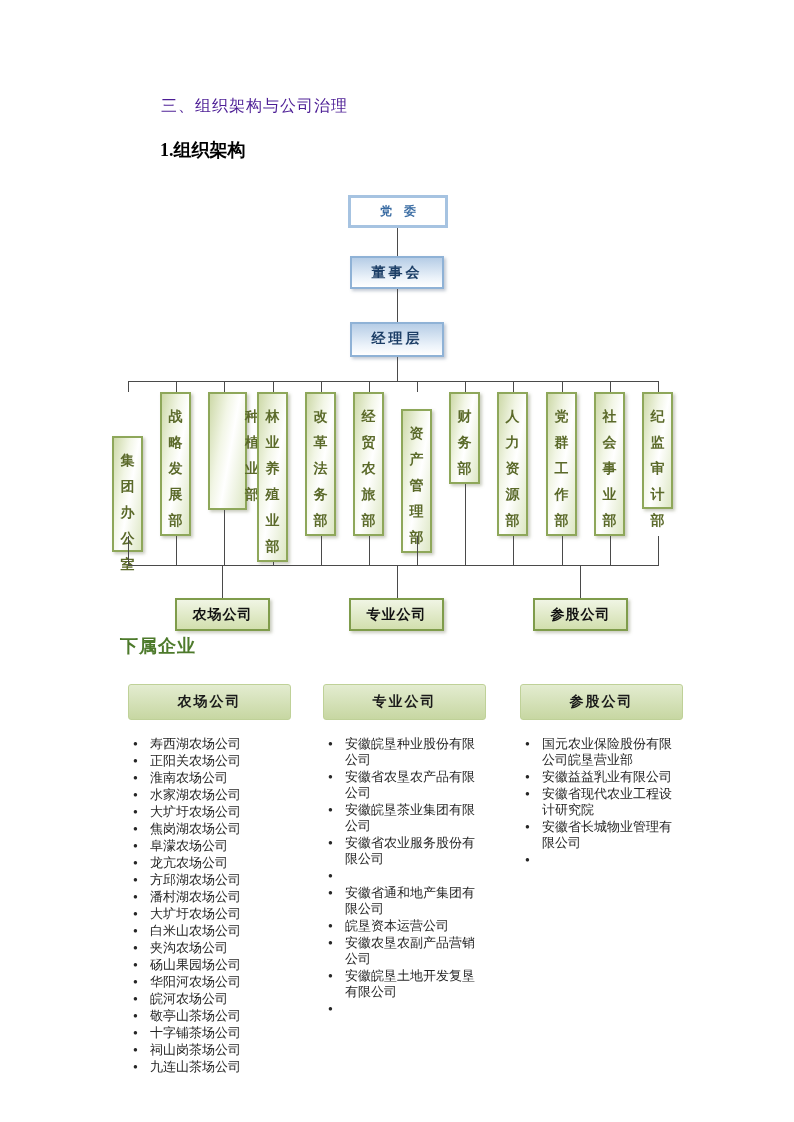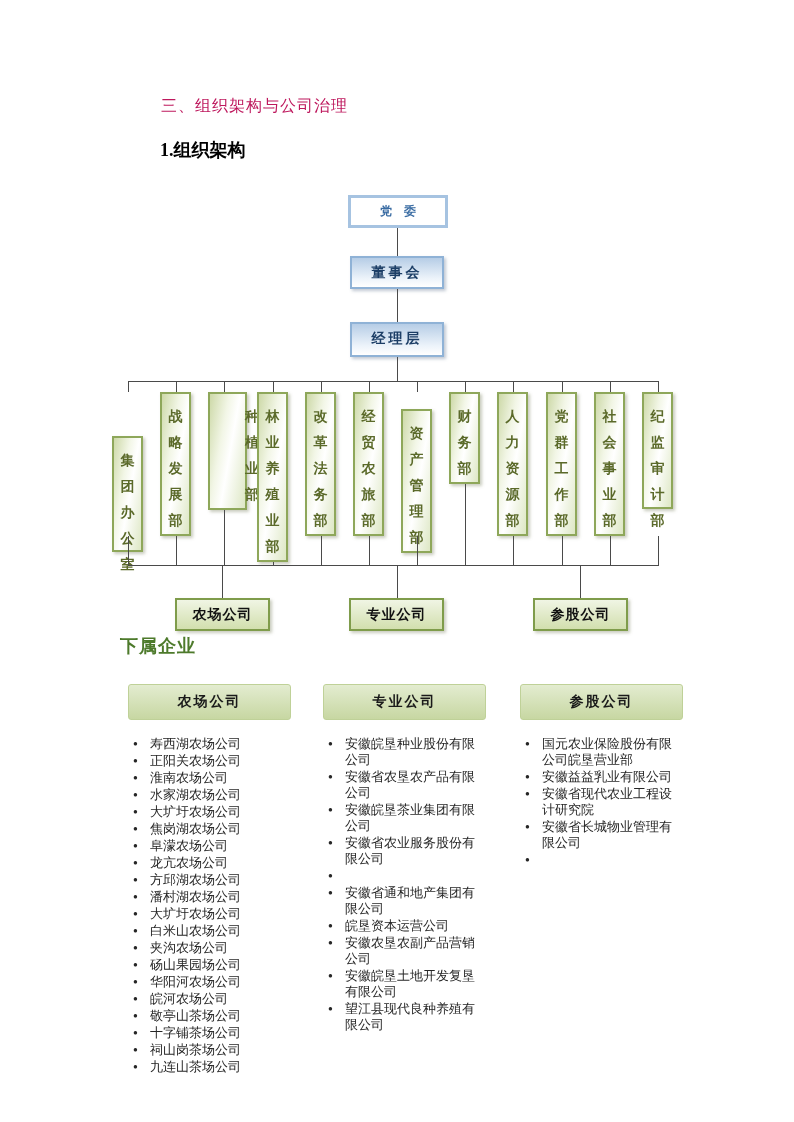--- a/index.html
+++ b/index.html
@@ -1,20 +1,20 @@
 <!DOCTYPE html>
 <html><head>
 <meta charset="utf-8">
 <title>组织架构与公司治理</title>
 <style>
   html,body{margin:0;padding:0;background:#ffffff;}
   body{font-family:"Liberation Serif","DejaVu Serif",serif;}
   .page{position:relative;width:794px;height:1122px;background:#ffffff;margin:0 auto;overflow:hidden;}
 
-  .section-title{position:absolute;left:161px;top:96px;font-size:16px;color:#be185d;font-weight:400;letter-spacing:1px;margin:0;}
+  .section-title{position:absolute;left:161px;top:96px;font-size:16px;color:#4c1d95;font-weight:400;letter-spacing:1px;margin:0;}
   .subsection-title{position:absolute;left:160px;top:138px;font-size:18px;color:#000;font-weight:bold;margin:0;}
   .subs-title{position:absolute;left:120px;top:634px;font-size:18px;font-weight:bold;color:#4d7a2b;letter-spacing:1px;margin:0;}
 
   
   .cl{position:absolute;background:#4a4a4a;}
   .v{width:1px;}
   .h{height:1px;}
 
   
   .bnode{position:absolute;box-sizing:border-box;text-align:center;font-weight:bold;}
@@ -236,21 +236,20 @@
       <div class="sub-item">
         <span class="bullet">●</span>
         <span class="item-text">安徽农垦农副产品营销公司</span>
       </div>
       <div class="sub-item">
         <span class="bullet">●</span>
         <span class="item-text">安徽皖垦土地开发复垦有限公司</span>
       </div>
       <div class="sub-item">
         <span class="bullet">●</span>
-        <span class="item-text">望江县现代良种养殖有限公司</span>
       </div>
     </div>
 
   <div class="sub-list" style="left:520px;">
 
   <div class="sub-item">
         <span class="bullet">●</span>
         <span class="item-text">国元农业保险股份有限公司皖垦营业部</span>
       </div>
       <div class="sub-item">

